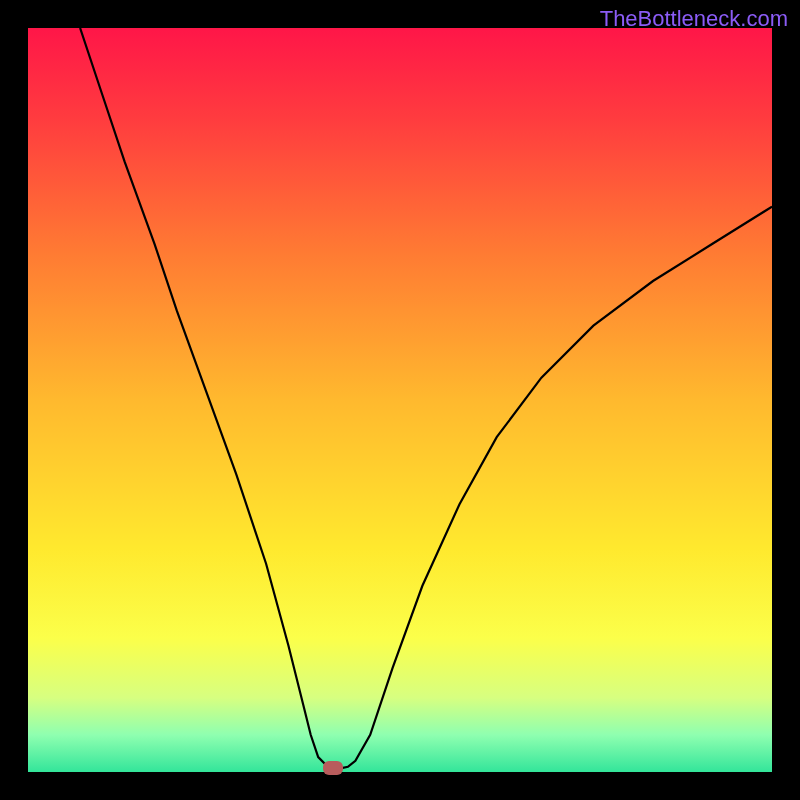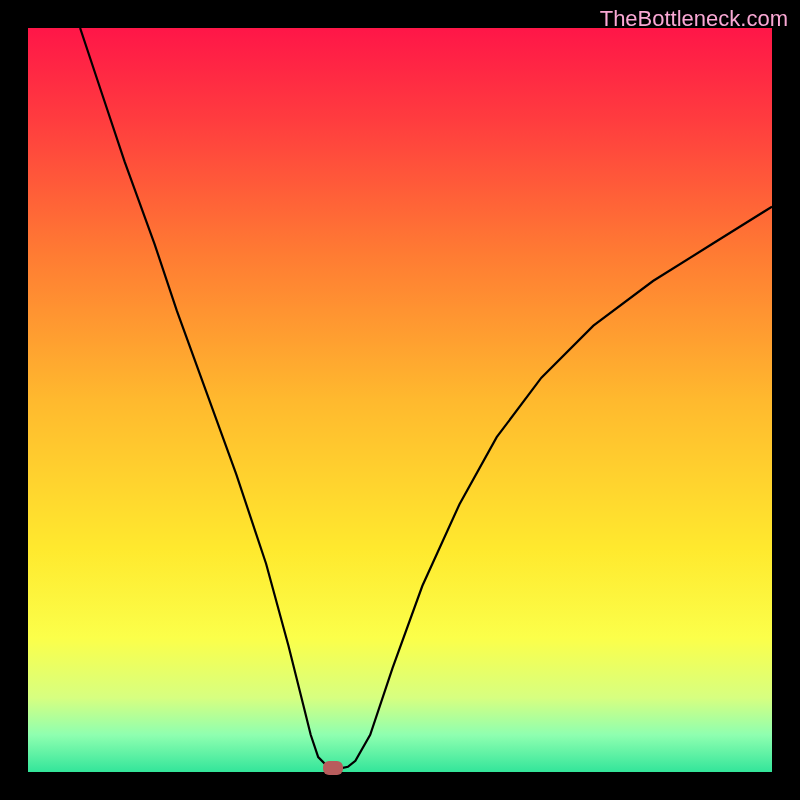--- a/index.html
+++ b/index.html
@@ -8,21 +8,21 @@
     width: 800px;
     height: 800px;
     background: #000;
     font-family: Arial, sans-serif;
     position: relative;
   }
   .watermark {
     position: absolute;
     top: 6px;
     right: 12px;
-    color: #f9a8d4;
+    color: #8b5cf6;
     font-size: 22px;
     font-weight: 500;
     z-index: 10;
   }
   .frame {
     position: absolute;
     top: 28px;
     left: 28px;
     width: 744px;
     height: 744px;

